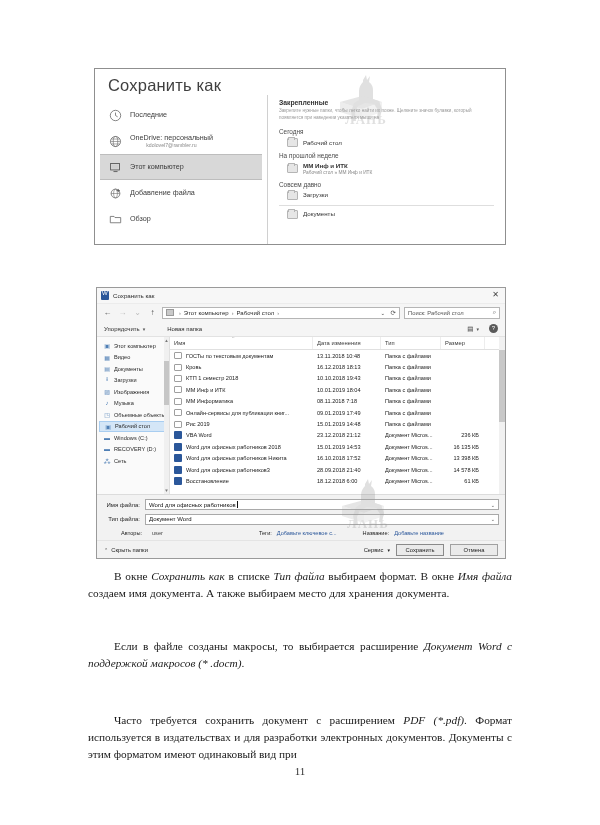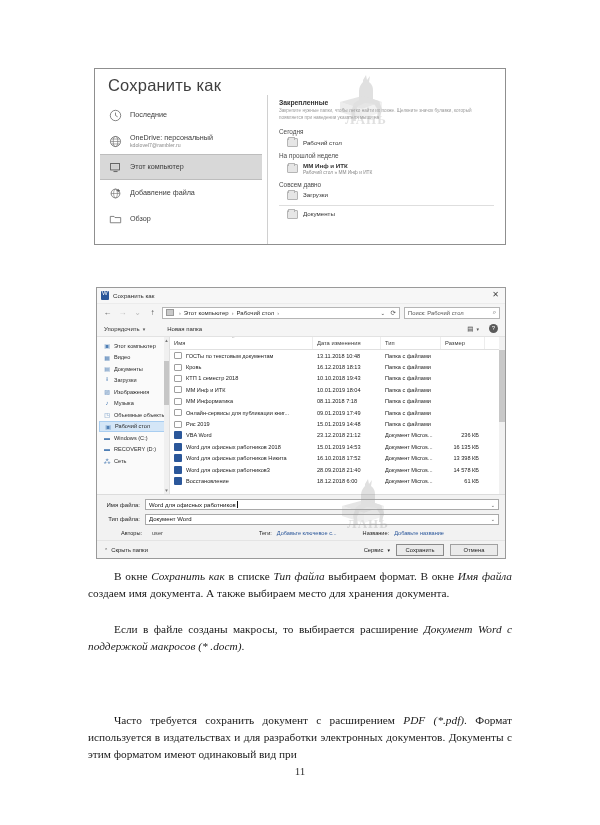--- a/index.html
+++ b/index.html
@@ -32,21 +32,21 @@
     font-family:"Liberation Sans", sans-serif;
   }
   .fig1-title {
     position:absolute; left:13px; top:7px;
     font-size:16.5px; color:#404040; font-weight:300;
     letter-spacing:.2px;
   }
   .fig1-left { position:absolute; left:5px; top:33px; width:162px; }
   .bs-item {
     position:relative; height:26px; display:flex; align-items:center;
-    padding-left:7px; font-size:7.2px; color:#3a3a3a;
+    padding-left:7px; font-size:7.2px; color:#3a3a3a;text-align:center;
   }
   .bs-item.sel { background:#d8d8d8; border-top:1px solid #bdbdbd; border-bottom:1px solid #bdbdbd; }
   .bs-item .bsi { width:16px; height:14px; margin-right:7px; flex:0 0 16px;
                   display:flex; align-items:center; justify-content:center; color:#5a5a5a; }
   .bs-item .bstxt { line-height:1.18; }
   .bs-sub { display:block; font-size:5.2px; color:#8a8a8a; }
   .fig1-divider {
     position:absolute; left:172px; top:26px; width:1px; height:150px; background:#d0d0d0;
   }
   .fig1-right { position:absolute; left:184px; top:30px; width:222px; font-size:6.6px; color:#3c3c3c; }
@@ -583,17 +583,17 @@
           <path d="M17 30 l22 -6 20 6 -20 7z" opacity=".85"></path>
           <path d="M17 30 l0 10 22 7 0 -10z" opacity=".6"></path>
           <path d="M59 30 l0 10 -20 7 0 -10z" opacity=".45"></path>
         </g>
         <text class="wtext" x="22" y="52" font-size="13" letter-spacing="1">ЛАНЬ</text>
       </svg>
     </div>
   </div>
 
   <div class="para ind" id="p1" style="top:568px;"><span>В окне </span><i>Сохранить как</i><span> в списке </span><i>Тип файла</i><span> выбираем формат. В окне </span><i>Имя файла</i><span> создаем имя документа. А также выбираем место для хранения документа.</span></div>
-  <div class="para ind" id="p2" style="top:621px;"><span>Если в файле созданы макросы, то выбирается расширение </span><i>Документ Word с поддержкой макросов (* .docm)</i><span>.</span></div>
+  <div class="para ind" id="p2" style="top:638px;"><span>Если в файле созданы макросы, то выбирается расширение </span><i>Документ Word с поддержкой макросов (* .docm)</i><span>.</span></div>
   <div class="para ind" id="p4" style="top:712px;"><span>Часто требуется сохранить документ с расширением </span><i>PDF (*.pdf)</i><span>. Формат используется в издательствах и для разработки электронных документов. Документы с этим форматом имеют одинаковый вид при</span></div>
 
   <div class="pagenum">11</div>
 </div>
 
 </body></html>

